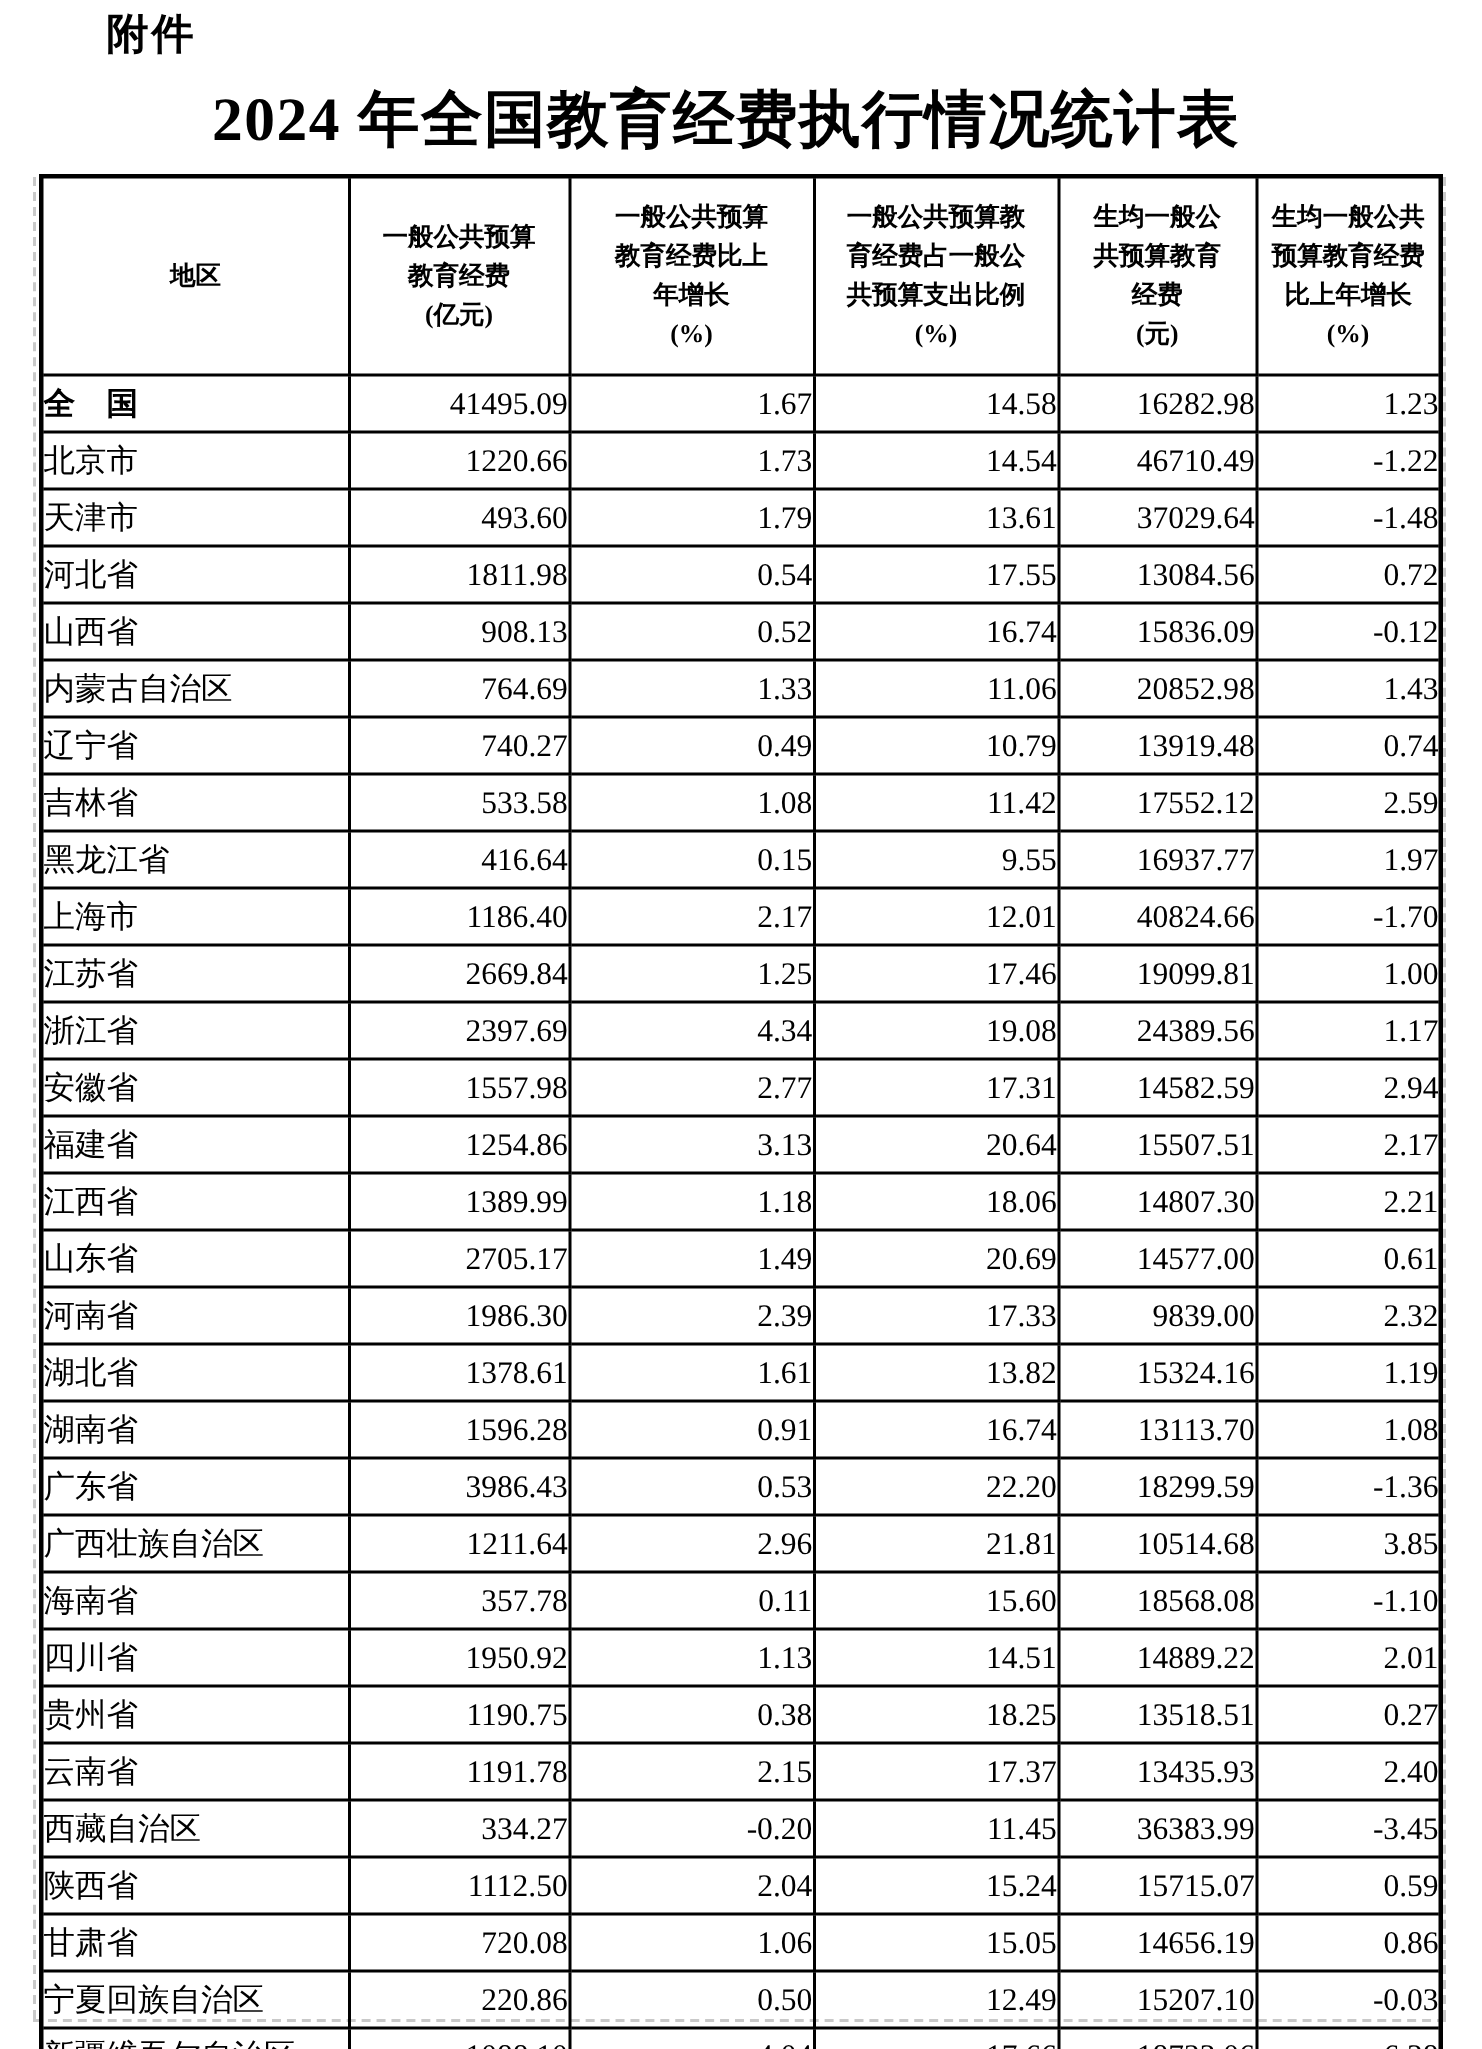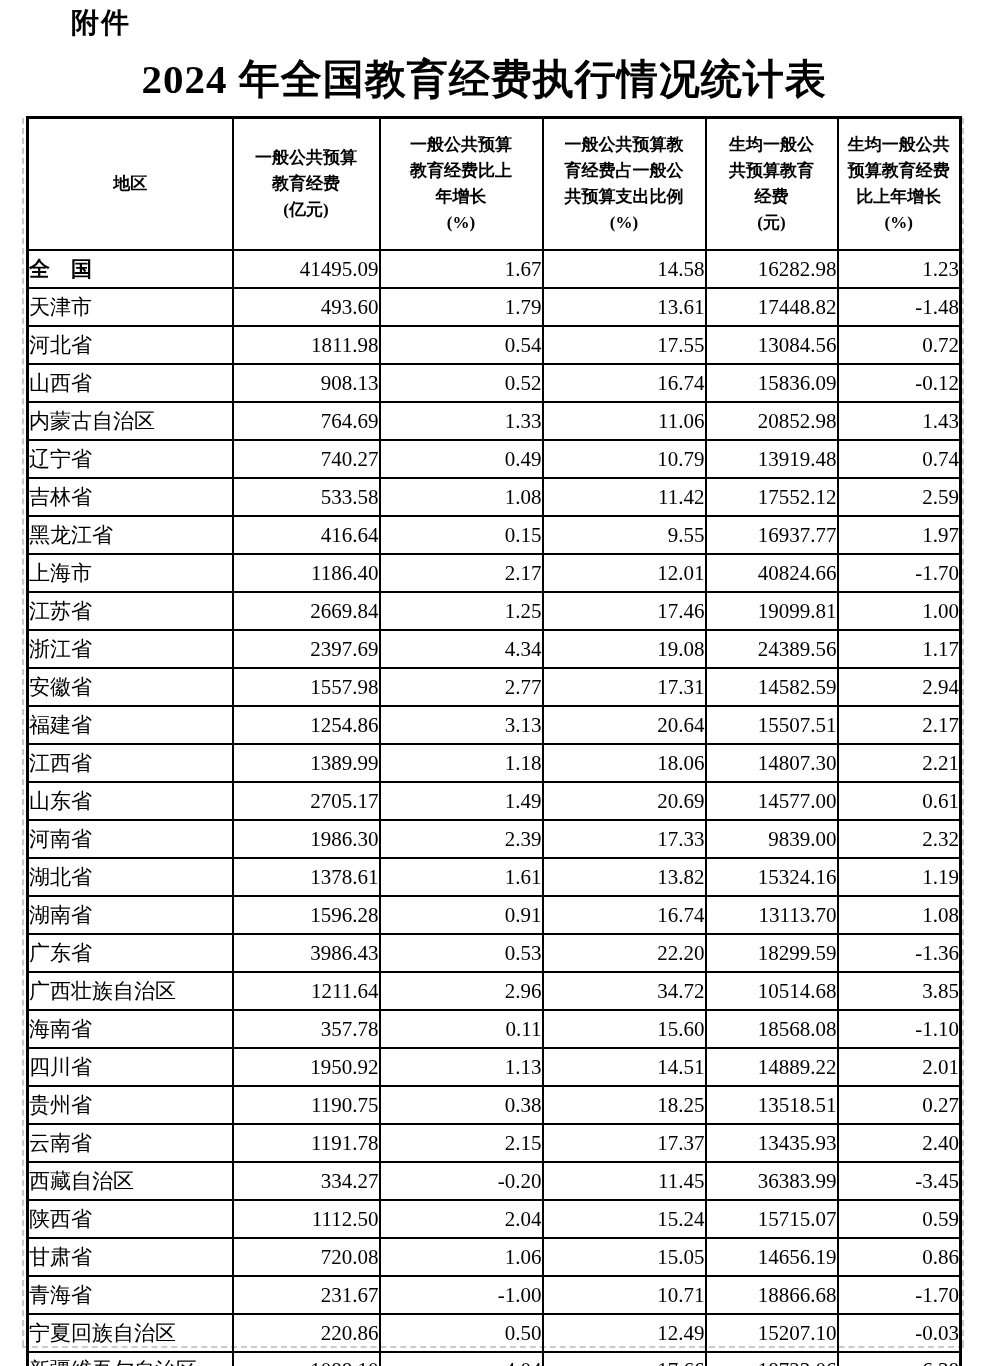--- a/index.html
+++ b/index.html
@@ -151,25 +151,33 @@
   <tbody id="table-body">
       <tr class="total-row">
     <td class="region">全　国</td>
     <td class="num">41495.09</td>
     <td class="num">1.67</td>
     <td class="num">14.58</td>
     <td class="num">16282.98</td>
     <td class="num">1.23</td>
   </tr>
       <tr>
+    <td class="region">北京市</td>
+    <td class="num">1220.66</td>
+    <td class="num">1.73</td>
+    <td class="num">14.54</td>
+    <td class="num">46710.49</td>
+    <td class="num">-1.22</td>
+  </tr>
+      <tr>
     <td class="region">天津市</td>
     <td class="num">493.60</td>
     <td class="num">1.79</td>
     <td class="num">13.61</td>
-    <td class="num">17448.82</td>
+    <td class="num">37029.64</td>
     <td class="num">-1.48</td>
   </tr>
       <tr>
     <td class="region">河北省</td>
     <td class="num">1811.98</td>
     <td class="num">0.54</td>
     <td class="num">17.55</td>
     <td class="num">13084.56</td>
     <td class="num">0.72</td>
   </tr>
@@ -298,21 +306,21 @@
     <td class="num">3986.43</td>
     <td class="num">0.53</td>
     <td class="num">22.20</td>
     <td class="num">18299.59</td>
     <td class="num">-1.36</td>
   </tr>
       <tr>
     <td class="region">广西壮族自治区</td>
     <td class="num">1211.64</td>
     <td class="num">2.96</td>
-    <td class="num">34.72</td>
+    <td class="num">21.81</td>
     <td class="num">10514.68</td>
     <td class="num">3.85</td>
   </tr>
       <tr>
     <td class="region">海南省</td>
     <td class="num">357.78</td>
     <td class="num">0.11</td>
     <td class="num">15.60</td>
     <td class="num">18568.08</td>
     <td class="num">-1.10</td>
@@ -359,28 +367,20 @@
   </tr>
       <tr>
     <td class="region">甘肃省</td>
     <td class="num">720.08</td>
     <td class="num">1.06</td>
     <td class="num">15.05</td>
     <td class="num">14656.19</td>
     <td class="num">0.86</td>
   </tr>
       <tr>
-    <td class="region">青海省</td>
-    <td class="num">231.67</td>
-    <td class="num">-1.00</td>
-    <td class="num">10.71</td>
-    <td class="num">18866.68</td>
-    <td class="num">-1.70</td>
-  </tr>
-      <tr>
     <td class="region">宁夏回族自治区</td>
     <td class="num">220.86</td>
     <td class="num">0.50</td>
     <td class="num">12.49</td>
     <td class="num">15207.10</td>
     <td class="num">-0.03</td>
   </tr>
       <tr>
     <td class="region">新疆维吾尔自治区</td>
     <td class="num">1088.10</td>

